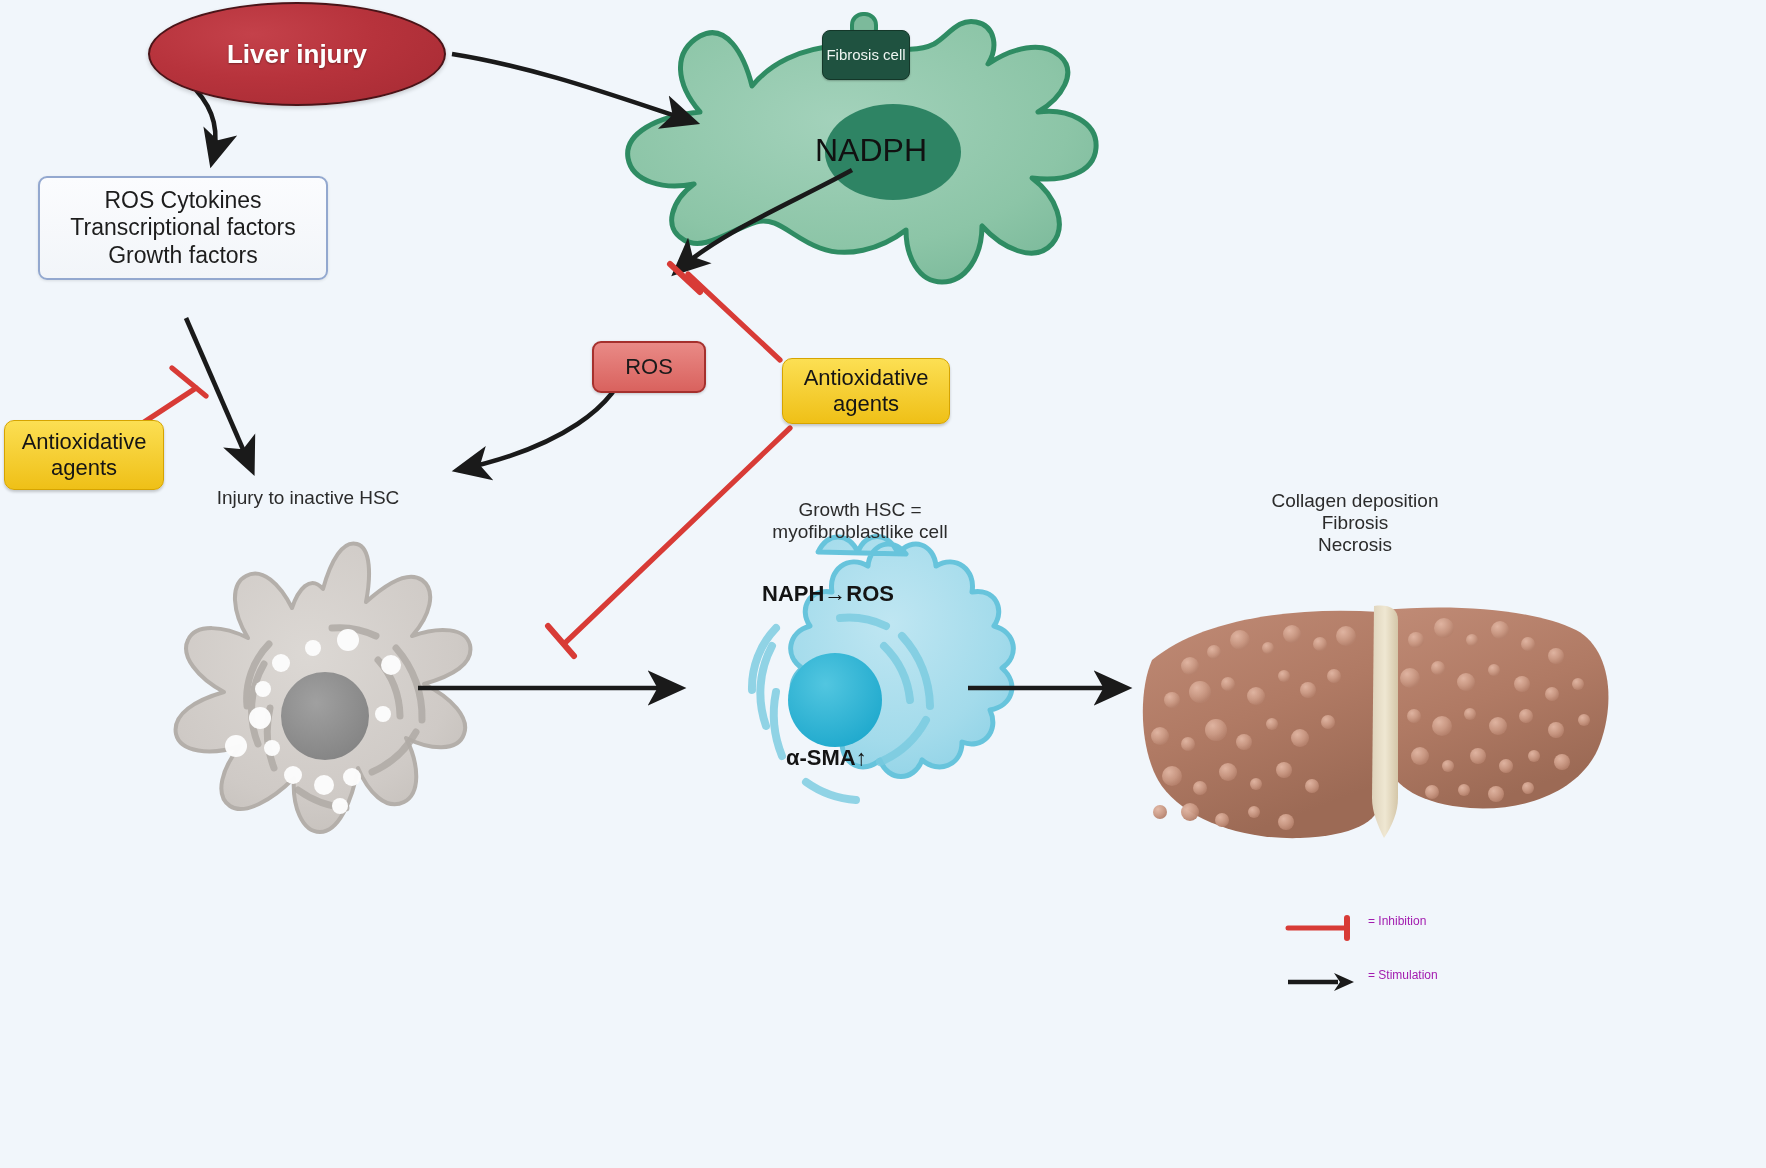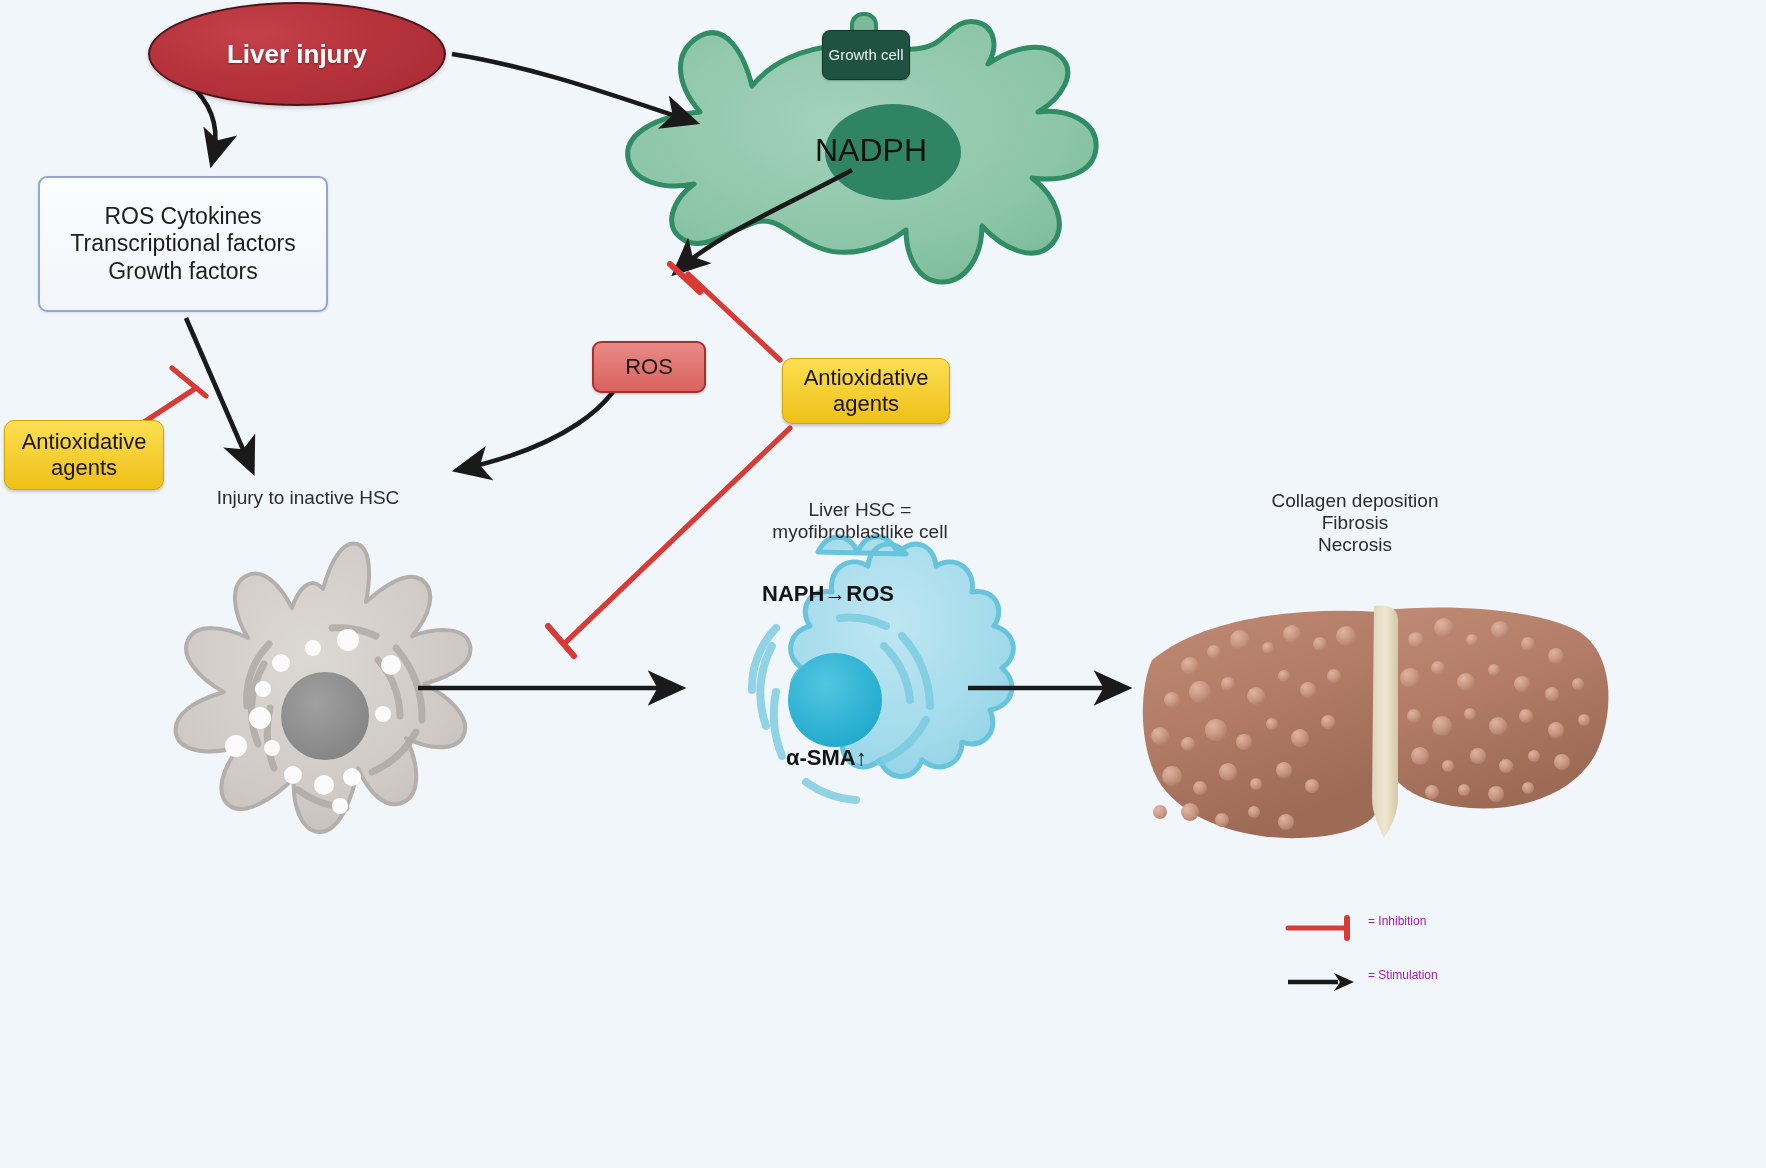--- a/index.html
+++ b/index.html
@@ -41,21 +41,21 @@
     border: 2px solid #4a1418;
     color: #ffffff;
     font-size: 26px;
     font-weight: bold;
     text-shadow: 0 1px 2px rgba(0,0,0,.35);
     box-shadow: 0 2px 4px rgba(0,0,0,.18);
   }
 
   .box-mediators {
     left: 38px; top: 176px;
-    width: 290px; height: 136px;
+    width: 290px; height: 104px;
     border-radius: 9px;
     background: linear-gradient(#fbfcfe, #f2f5f9);
     border: 2px solid #93a8cf;
     color: #1d1d1d;
     font-size: 23px;
     box-shadow: 0 1px 3px rgba(0,0,0,.10);
   }
 
   .box-kupffer-label {
     left: 822px; top: 30px;
@@ -377,42 +377,42 @@
   </div>
 
   <div class="node box-mediators">
     <span>ROS
 Cytokines
 Transcriptional factors
 Growth factors</span>
   </div>
 
   <div class="node box-kupffer-label">
-    <span>Growth
+    <span>Fibrosis
 cell</span>
   </div>
 
   <div class="cell-label lbl-nadph">NADPH</div>
 
   <div class="node box-ros">
     <span>ROS</span>
   </div>
 
   <div class="node box-antiox box-antiox-left">
     <span>Antioxidative
 agents</span>
   </div>
 
   <div class="node box-antiox box-antiox-right">
     <span>Antioxidative
 agents</span>
   </div>
 
   <div class="caption cap-injury-inactive">Injury to inactive HSC</div>
-  <div class="caption cap-active-hsc">Liver HSC =
+  <div class="caption cap-active-hsc">Growth HSC =
 myofibroblastlike cell</div>
   <div class="caption cap-collagen">Collagen deposition
 Fibrosis
 Necrosis</div>
 
   <div class="cell-label lbl-naph">NAPH→ROS</div>
   <div class="cell-label lbl-asma">α-SMA↑</div>
 
   <div class="legend">
 

